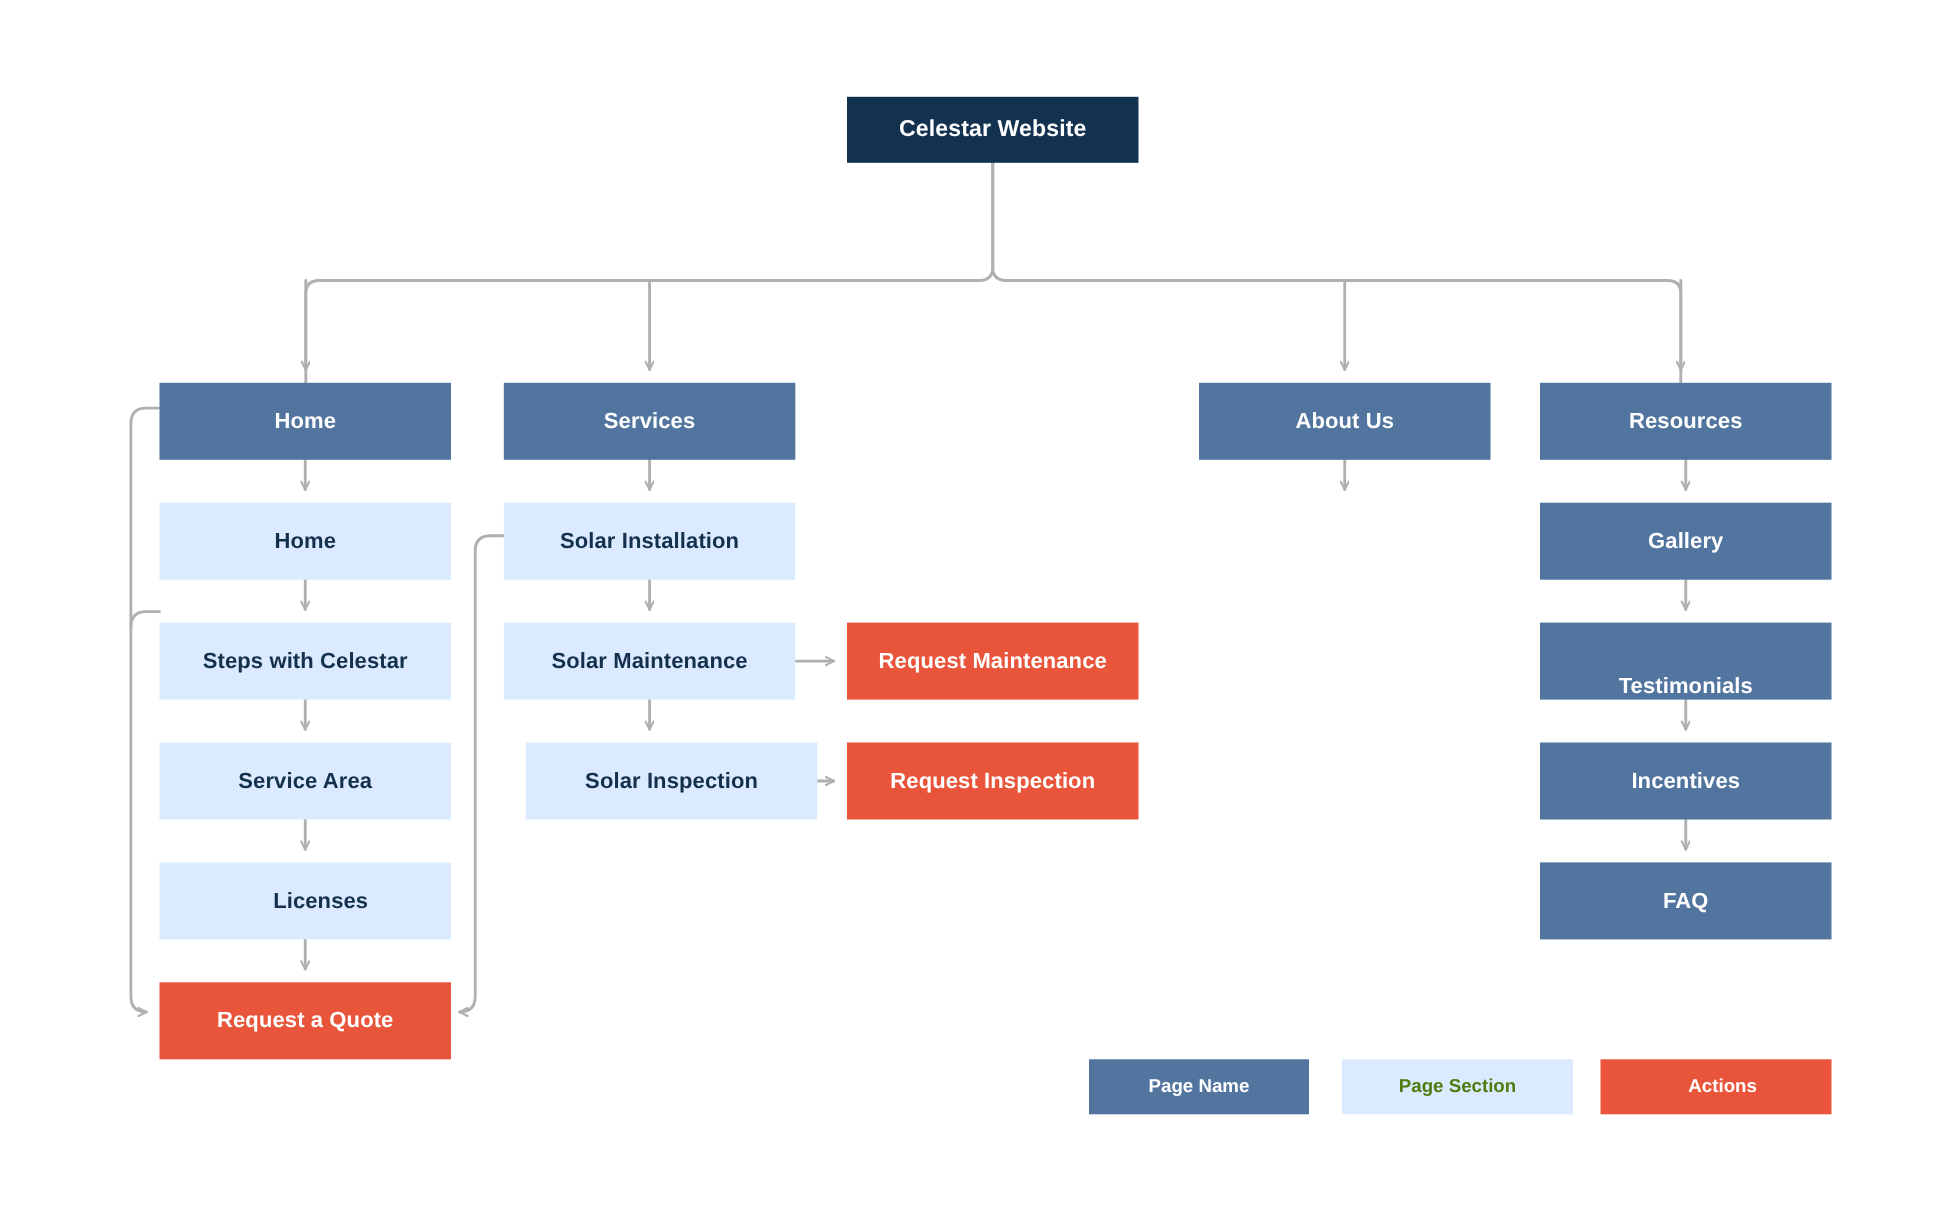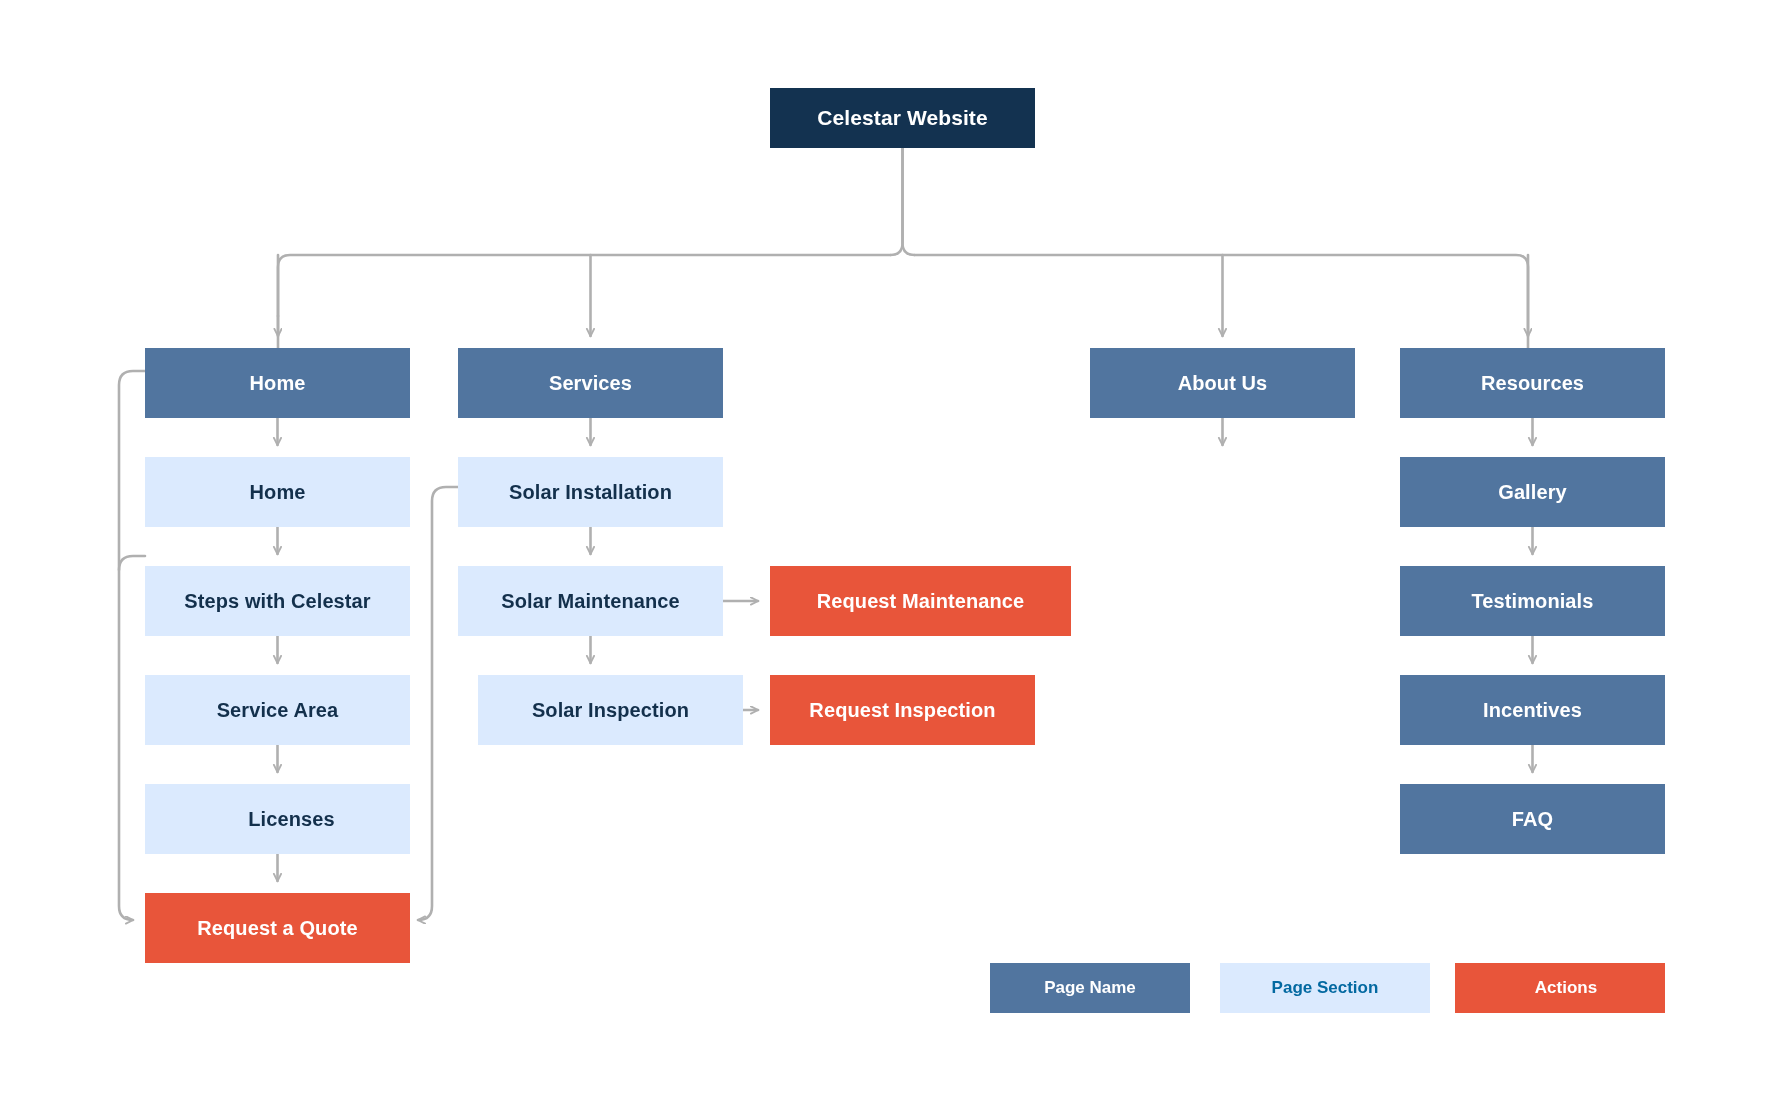--- a/index.html
+++ b/index.html
@@ -57,21 +57,21 @@
     position:absolute;
     box-sizing:border-box;
     display:flex;
     align-items:center;
     justify-content:center;
     font-weight:bold;
     font-size:17px;
     z-index:2;
   }
   .legend-chip.page{background:#51759f;color:#ffffff;}
-  .legend-chip.section{background:#dbeafe;color:#0369a1;}
+  .legend-chip.section{background:#dbeafe;color:#4d7c0f;}
   .legend-chip.action{background:#e8553a;color:#ffffff;}
 </style>
 </head>
 <body>
 
 <div id="canvas">
 
   <svg id="wires" viewBox="0 0 1776 1116" width="1776" height="1116" xmlns="http://www.w3.org/2000/svg">
     <defs>
       <marker id="arw" markerWidth="11" markerHeight="11" refX="8.4" refY="4.2" orient="auto" markerUnits="userSpaceOnUse">
@@ -153,38 +153,38 @@
   <div class="node section" style="left:458px;top:457px;width:265px;height:70px;">
     <span>Solar Installation</span>
   </div>
   <div class="node section" style="left:458px;top:566px;width:265px;height:70px;">
     <span>Solar Maintenance</span>
   </div>
   <div class="node section" style="left:458px;top:675px;width:265px;height:70px;margin-left:20px;">
     <span>Solar Inspection</span>
   </div>
 
-  <div class="node action" style="left:770px;top:566px;width:301px;height:70px;">
+  <div class="node action" style="left:770px;top:566px;width:265px;height:70px;">
     <span>Request Maintenance</span>
   </div>
   <div class="node action" style="left:770px;top:675px;width:265px;height:70px;">
     <span>Request Inspection</span>
   </div>
 
   <div class="node page" style="left:1090px;top:348px;width:265px;height:70px;">
     <span>About Us</span>
   </div>
 
   <div class="node page" style="left:1400px;top:348px;width:265px;height:70px;">
     <span>Resources</span>
   </div>
   <div class="node page" style="left:1400px;top:457px;width:265px;height:70px;">
     <span>Gallery</span>
   </div>
-  <div class="node page" style="left:1400px;top:566px;width:265px;height:70px;">
+  <div class="node page" style="left:1400px;top:566px;width:265px;height:70px;align-items:flex-end;">
     <span>Testimonials</span>
   </div>
   <div class="node page" style="left:1400px;top:675px;width:265px;height:70px;">
     <span>Incentives</span>
   </div>
   <div class="node page" style="left:1400px;top:784px;width:265px;height:70px;">
     <span>FAQ</span>
   </div>
 
   <div class="legend-chip page" style="left:990px;top:963px;width:200px;height:50px;">

